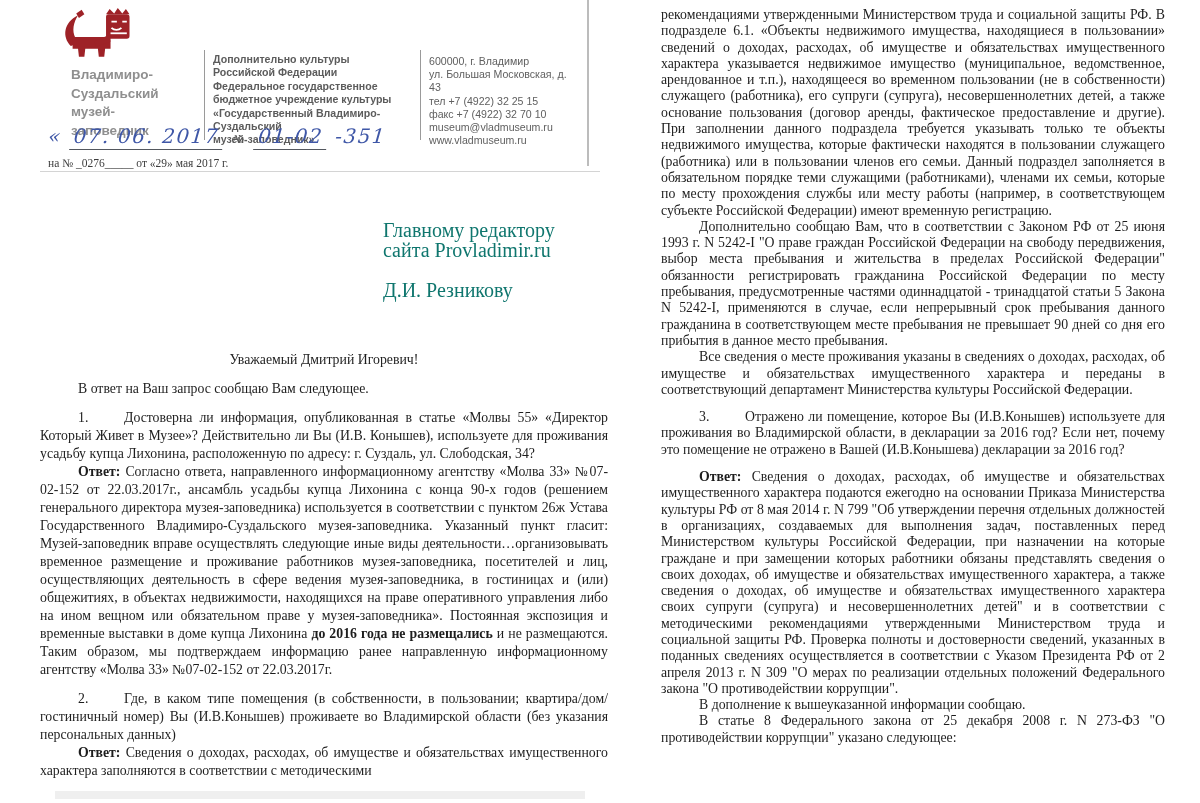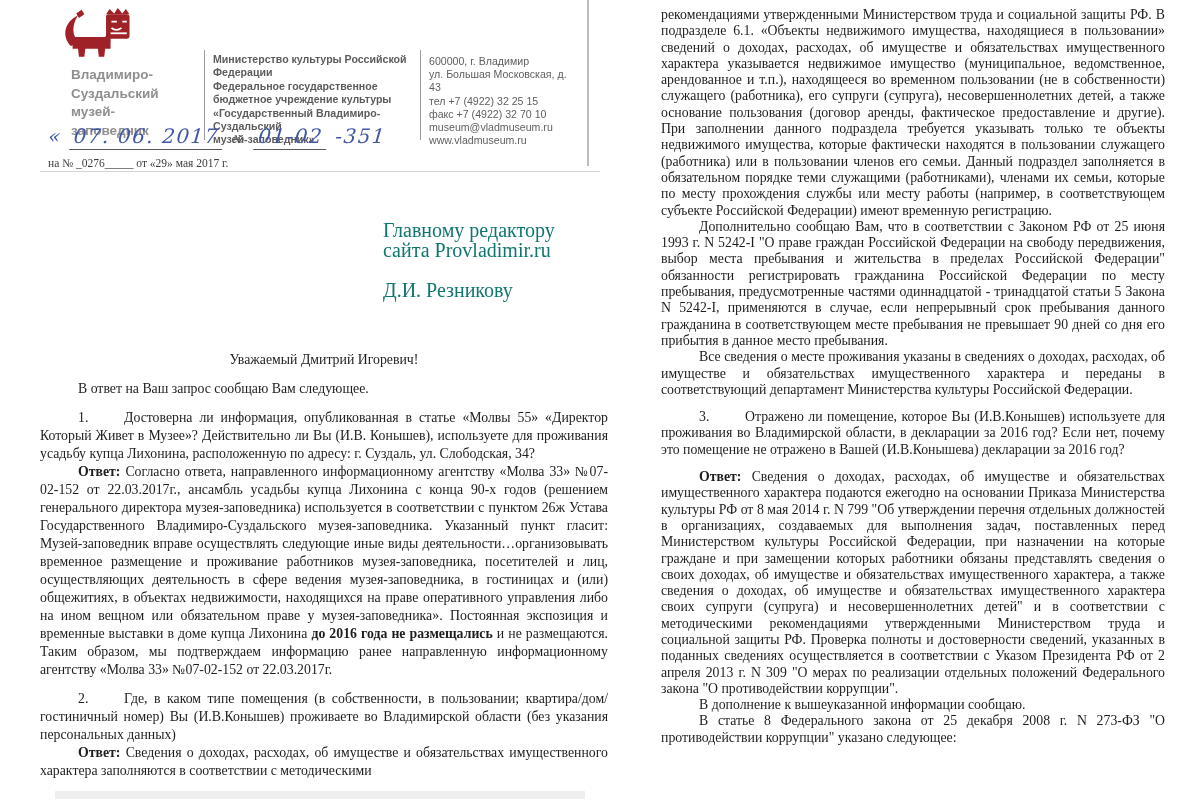--- a/index.html
+++ b/index.html
@@ -91,21 +91,21 @@
       <path d="M61 22 c3 3 8 3 11 0"></path>
       <path d="M60 28 h18"></path>
     </g>
   </svg>
 </div>
 
 <div class="abs museum-name">Владимиро-Суздальский музей-заповедник</div>
 
 <div class="abs vrule vrule1"></div>
 <div class="abs ministry lines">
-    <div>Министерство культуры Российской Федерации</div>
+    <div>Дополнительно культуры Российской Федерации</div>
     <div>Федеральное государственное</div>
     <div>бюджетное учреждение культуры</div>
     <div>«Государственный Владимиро-Суздальский</div>
     <div>музей-заповедник»</div>
   </div>
 <div class="abs vrule vrule2"></div>
 <div class="abs address lines">
     <div>600000, г. Владимир</div>
     <div>ул. Большая Московская, д. 43</div>
     <div>тел +7 (4922) 32 25 15</div>

